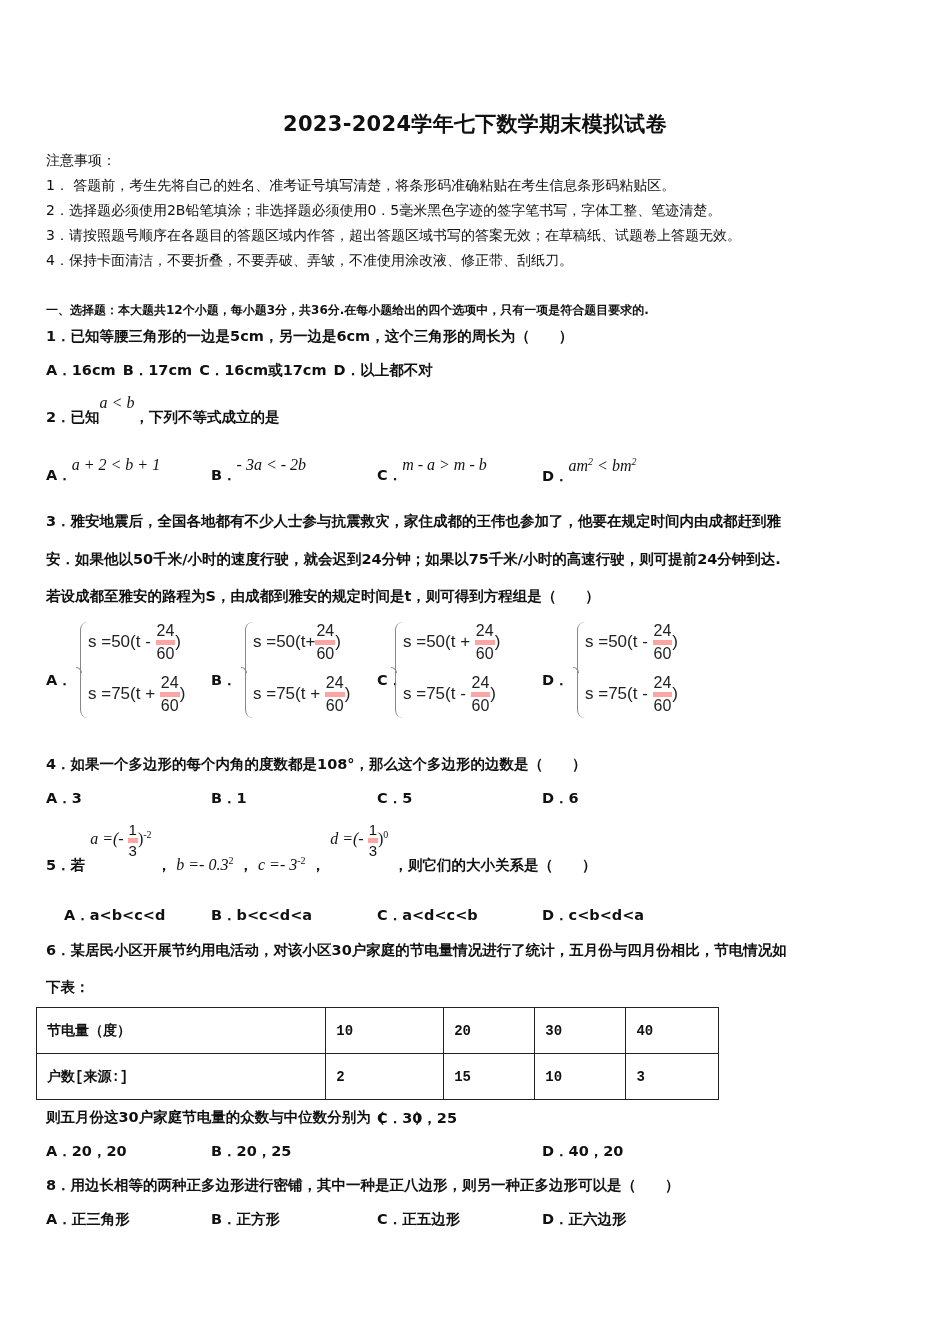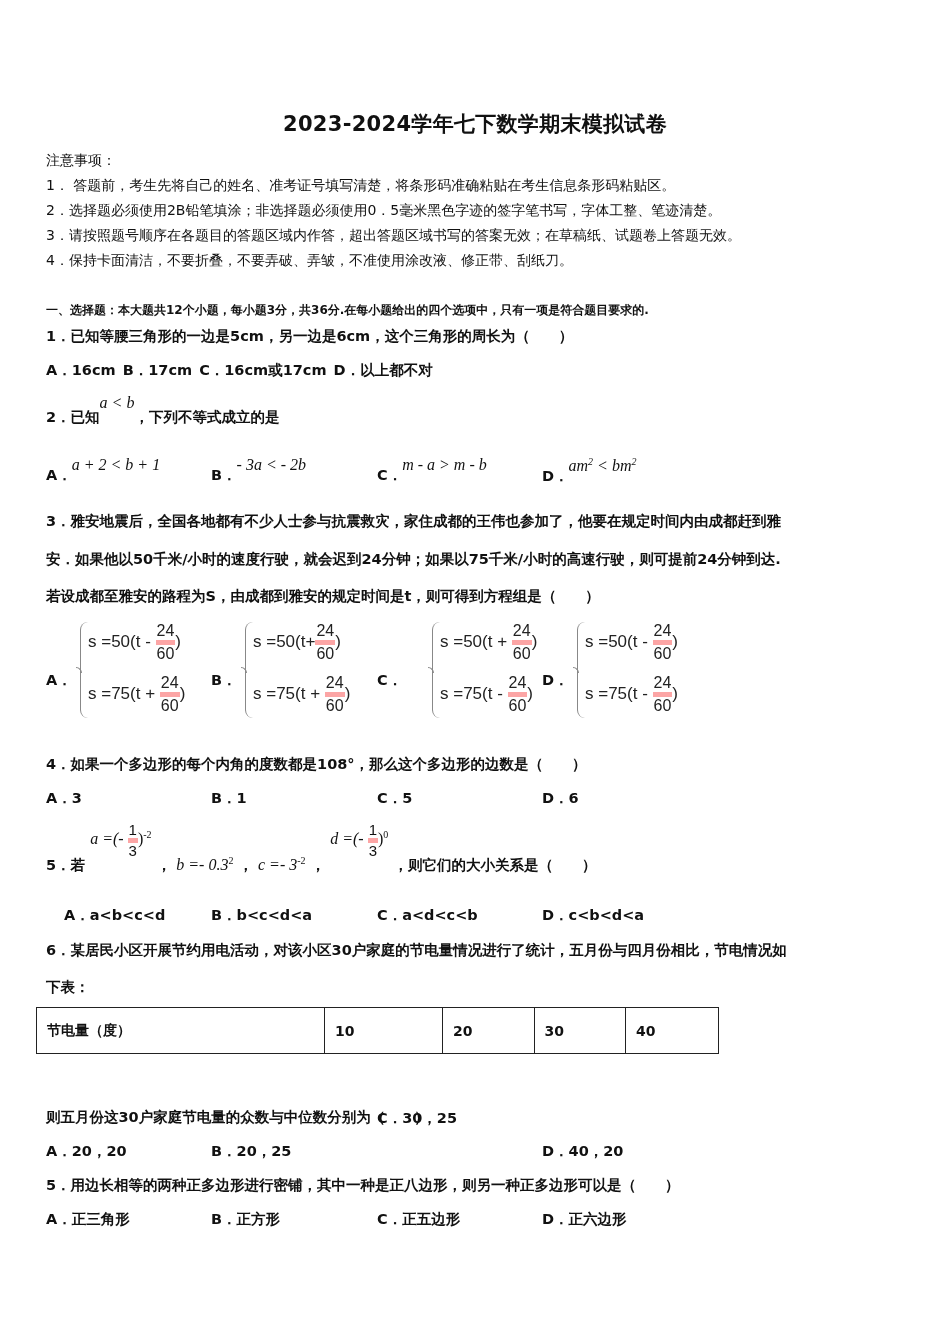--- a/index.html
+++ b/index.html
@@ -13,21 +13,21 @@
   .math { font-family: "Liberation Serif", "DejaVu Serif", serif; font-style: italic; font-weight: normal; font-size: 16px; }
   .mathn { font-family: "Liberation Serif", "DejaVu Serif", serif; font-weight: normal; font-size: 16px; }
   sup { font-size: 10px; vertical-align: 6px; }
   .frac { display: inline-block; vertical-align: middle; text-align: center; font-style: normal; font-family: "Liberation Sans", sans-serif; font-size: 16px; line-height: 18px; }
   .frac .num { display: block; border-bottom: 5px solid #fca5a5; padding: 0 1px; }
   .frac .den { display: block; }
   .sys { position: absolute; }
   .brace { position: absolute; left: 0; top: 0; width: 8px; height: 96px; border-left: 1px solid #888; border-radius: 8px 0 0 8px; }
   .brace::after { content: ""; position: absolute; left: -5px; top: 45px; width: 5px; height: 5px; border-top: 1px solid #888; border-right: 1px solid #888; border-radius: 0 6px 0 0; }
   .eq { position: absolute; left: 8px; font-family: "Liberation Sans", sans-serif; font-size: 17px; color: #222; white-space: nowrap; }
-  table.data { position: absolute; left: 36px; top: 1007px; width: 683px; border-collapse: collapse; }
+  table.data { position: absolute; left: 36px; top: 1007px; width: 683px; border-collapse: collapse; font-family: Liberation Mono, monospace; }
   table.data td { border: 1.5px solid #222; height: 45px; padding: 0 0 0 10px; font-size: 14px; font-weight: bold; vertical-align: middle; }
 </style>
 </head>
 <body>
 
 <div class="abs title">2023-2024学年七下数学期末模拟试卷</div>
 
 <div class="abs note" style="top:152px;">注意事项：</div>
 <div class="abs note" style="top:177px;">1．  答题前，考生先将自己的姓名、准考证号填写清楚，将条形码准确粘贴在考生信息条形码粘贴区。</div>
 <div class="abs note" style="top:202px;">2．选择题必须使用2B铅笔填涂；非选择题必须使用0．5毫米黑色字迹的签字笔书写，字体工整、笔迹清楚。</div>
@@ -67,21 +67,21 @@
 </div>
 
 <div class="abs opt" style="top:671px; left:211px;">B．</div>
 <div class="sys" style="left:245px; top:622px; width:130px; height:98px;">
   <div class="brace"></div>
   <div class="eq" style="top:0;"><span>s =50(t+</span><span class="frac"><span class="num">24</span><span class="den">60</span></span><span>)</span></div>
   <div class="eq" style="top:52px;"><span>s =75(t + </span><span class="frac"><span class="num">24</span><span class="den">60</span></span><span>)</span></div>
 </div>
 
 <div class="abs opt" style="top:671px; left:377px;">C．</div>
-<div class="sys" style="left:432px; top:622px; width:130px; height:98px;padding-left:18px;">
+<div class="sys" style="left:395px; top:622px; width:130px; height:98px;padding-left:18px;">
   <div class="brace"></div>
   <div class="eq" style="top:0;"><span>s =50(t + </span><span class="frac"><span class="num">24</span><span class="den">60</span></span><span>)</span></div>
   <div class="eq" style="top:52px;"><span>s =75(t - </span><span class="frac"><span class="num">24</span><span class="den">60</span></span><span>)</span></div>
 </div>
 
 <div class="abs opt" style="top:671px; left:542px;">D．</div>
 <div class="sys" style="left:577px; top:622px; width:130px; height:98px;">
   <div class="brace"></div>
   <div class="eq" style="top:0;"><span>s =50(t - </span><span class="frac"><span class="num">24</span><span class="den">60</span></span><span>)</span></div>
   <div class="eq" style="top:52px;"><span>s =75(t - </span><span class="frac"><span class="num">24</span><span class="den">60</span></span><span>)</span></div>
@@ -121,26 +121,33 @@
       <col style="width:115px">
   </colgroup>
   <tbody>
       <tr>
     <td>节电量（度）</td>
     <td>10</td>
     <td>20</td>
     <td>30</td>
     <td>40</td>
   </tr>
+  <tr>
+    <td>户数[来源:]</td>
+    <td>2</td>
+    <td>15</td>
+    <td>10</td>
+    <td>3</td>
+  </tr>
 </tbody>
   </table>
 
 <div class="abs q" style="top:1108px;">则五月份这30户家庭节电量的众数与中位数分别为（　　）</div>
 <div class="abs opt" style="top:1142px; left:46px;">A．20，20</div>
 <div class="abs opt" style="top:1142px; left:211px;">B．20，25</div>
 <div class="abs opt" style="top:1078px; left:377px;margin-top:31px;">C．30，25</div>
 <div class="abs opt" style="top:1142px; left:542px;">D．40，20</div>
 
-<div class="abs q" style="top:1176px;">5．用边长相等的两种正多边形进行密铺，其中一种是正八边形，则另一种正多边形可以是（　　）</div>
+<div class="abs q" style="top:1176px;">8．用边长相等的两种正多边形进行密铺，其中一种是正八边形，则另一种正多边形可以是（　　）</div>
 <div class="abs opt" style="top:1210px; left:46px;">A．正三角形</div>
 <div class="abs opt" style="top:1210px; left:211px;">B．正方形</div>
 <div class="abs opt" style="top:1210px; left:377px;">C．正五边形</div>
 <div class="abs opt" style="top:1210px; left:542px;text-align:center;">D．正六边形</div>
 
 </body></html>

